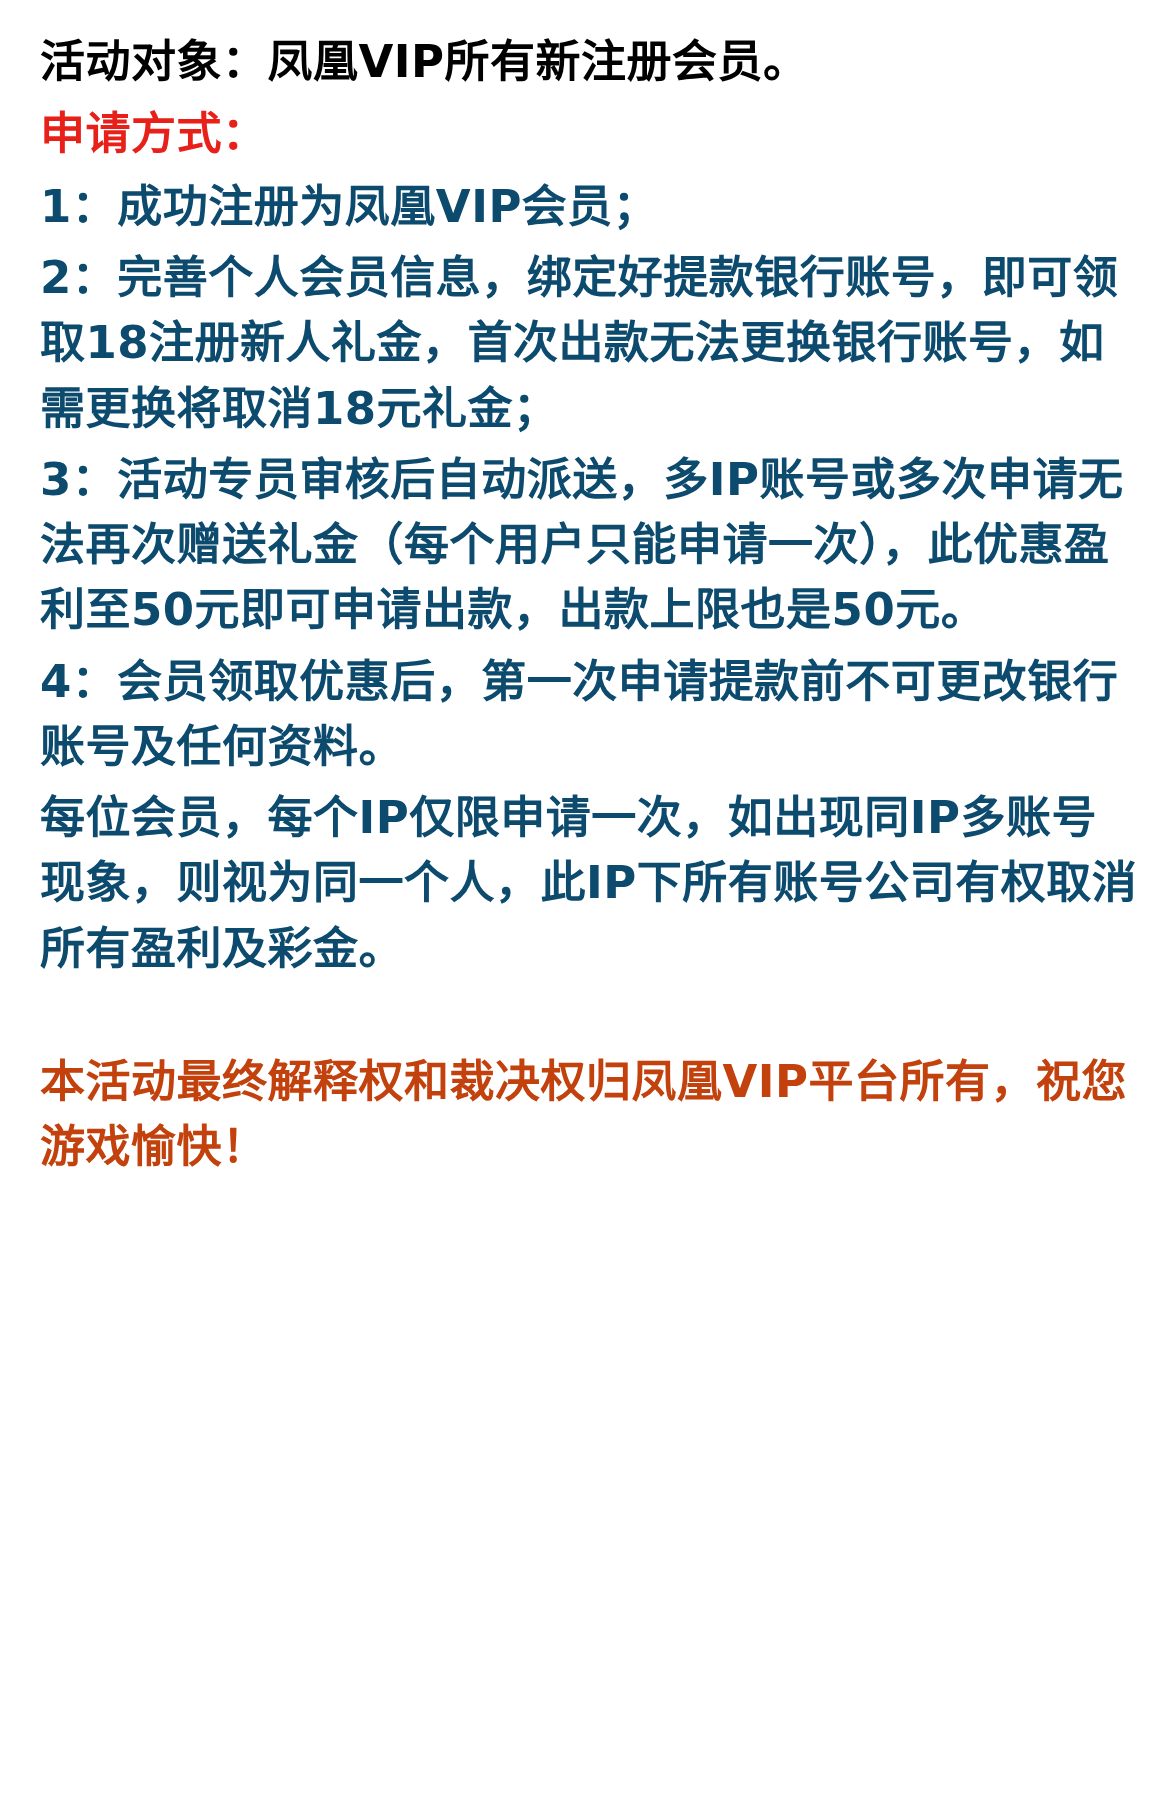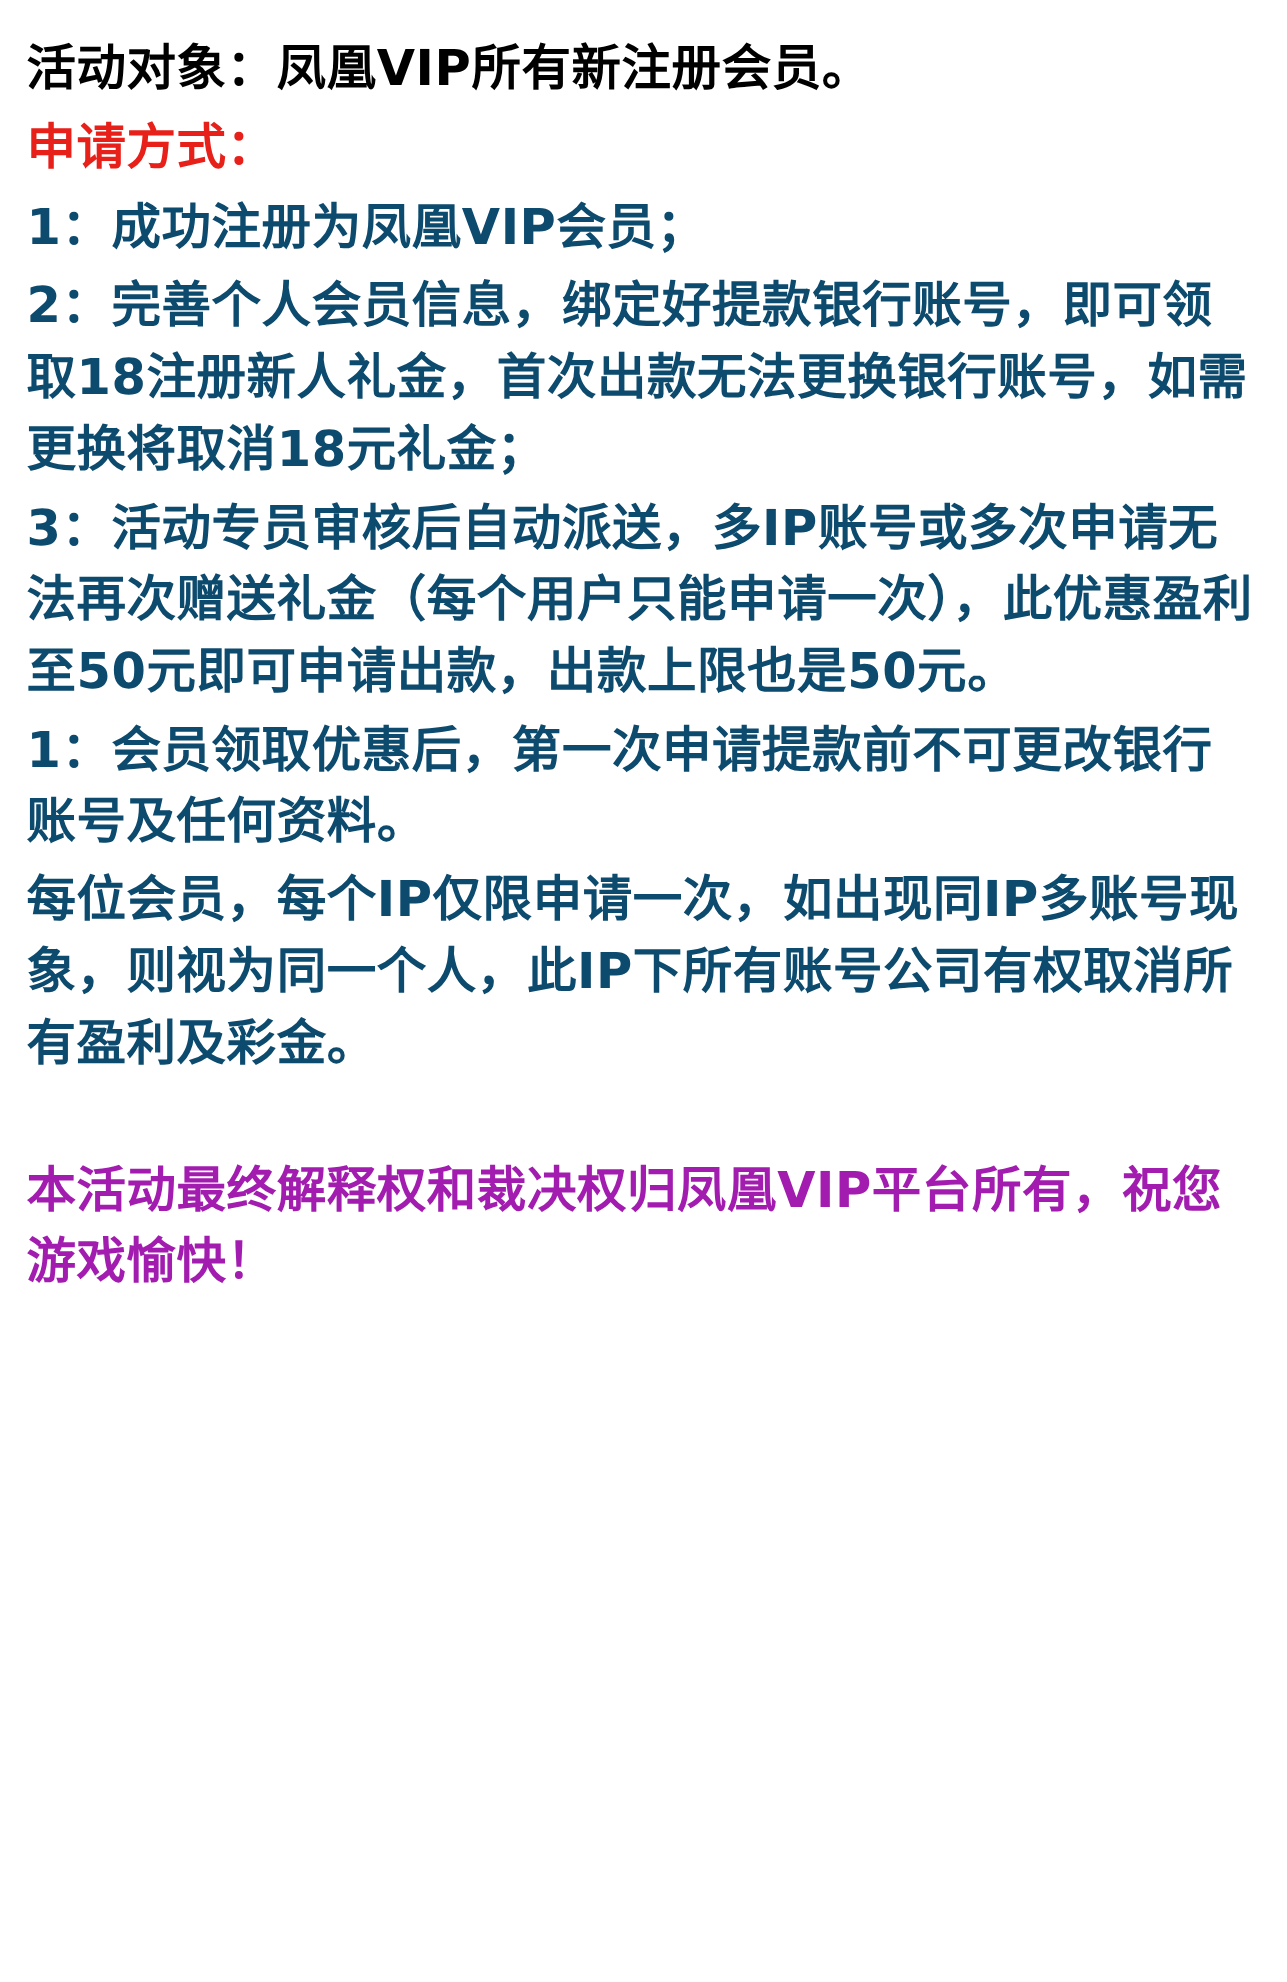--- a/index.html
+++ b/index.html
@@ -12,21 +12,21 @@
     width: 1170px;
     min-height: 1802px;
     font-family: "DejaVu Sans", "Liberation Sans", sans-serif;
     color: #000000;
     -webkit-font-smoothing: antialiased;
   }
   .page {
     box-sizing: border-box;
     width: 1170px;
     min-height: 1802px;
-    padding: 30px 30px 24px 24px;
+    padding: 30px 30px 24px 40px;
     background: #ffffff;
   }
   .line {
     font-size: 45px;
     font-weight: 700;
     line-height: 1.42;
     letter-spacing: 0.5px;
     margin: 0 0 8px 0;
     word-break: break-all;
     color: #000000;
@@ -47,38 +47,38 @@
   }
   .spacer {
     height: 62px;
   }
   .footer-para {
     font-size: 45px;
     font-weight: 700;
     line-height: 1.45;
     letter-spacing: 0.5px;
     margin: 0;
-    color: #a21caf;
+    color: #c2410c;
   }
 </style>
 </head>
 <body>
 
 <div class="page">
 
   <div class="block">
     <p class="line">活动对象：凤凰VIP所有新注册会员。</p>
     <p class="line red">申请方式：</p>
   </div>
 
   <div class="block">
     <p class="para">1：成功注册为凤凰VIP会员；</p>
     <p class="para">2：完善个人会员信息，绑定好提款银行账号，即可领取18注册新人礼金，首次出款无法更换银行账号，如需更换将取消18元礼金；</p>
     <p class="para">3：活动专员审核后自动派送，多IP账号或多次申请无法再次赠送礼金（每个用户只能申请一次），此优惠盈利至50元即可申请出款，出款上限也是50元。</p>
-    <p class="para">1：会员领取优惠后，第一次申请提款前不可更改银行账号及任何资料。</p>
+    <p class="para">4：会员领取优惠后，第一次申请提款前不可更改银行账号及任何资料。</p>
     <p class="para">每位会员，每个IP仅限申请一次，如出现同IP多账号现象，则视为同一个人，此IP下所有账号公司有权取消所有盈利及彩金。</p>
   </div>
 
   <div class="spacer"></div>
 
   <p class="footer-para">本活动最终解释权和裁决权归凤凰VIP平台所有，祝您游戏愉快！</p>
 
 </div>
 
 </body></html>

